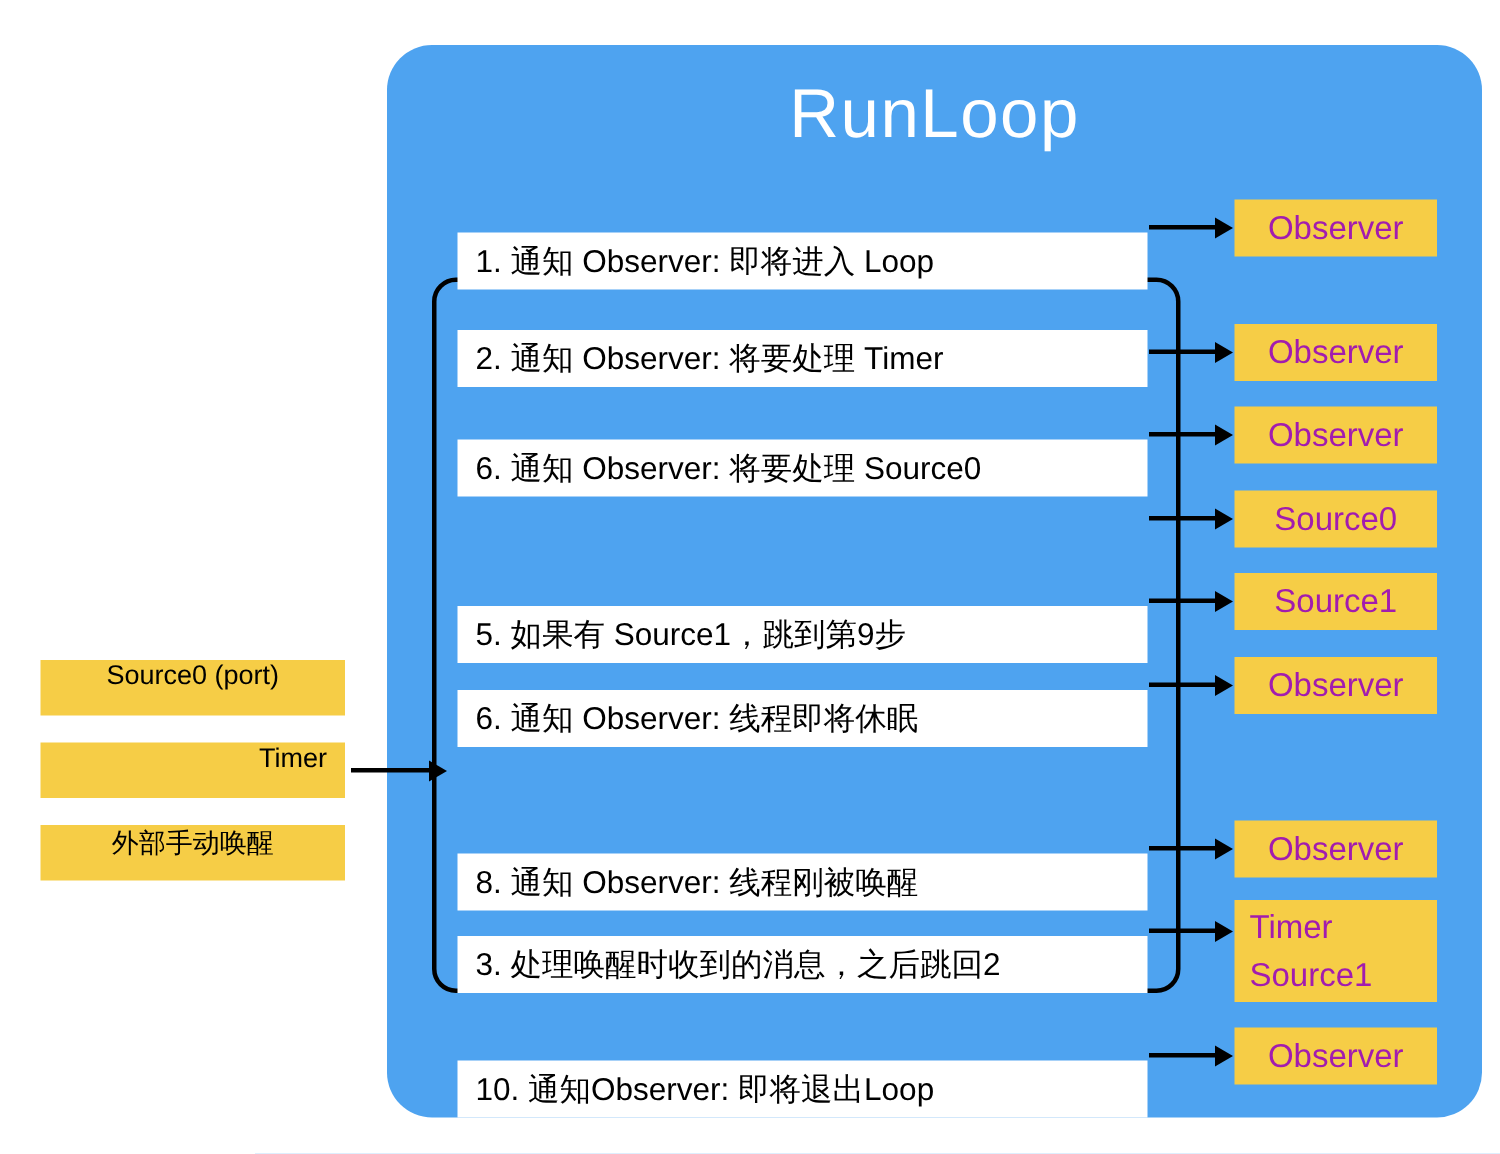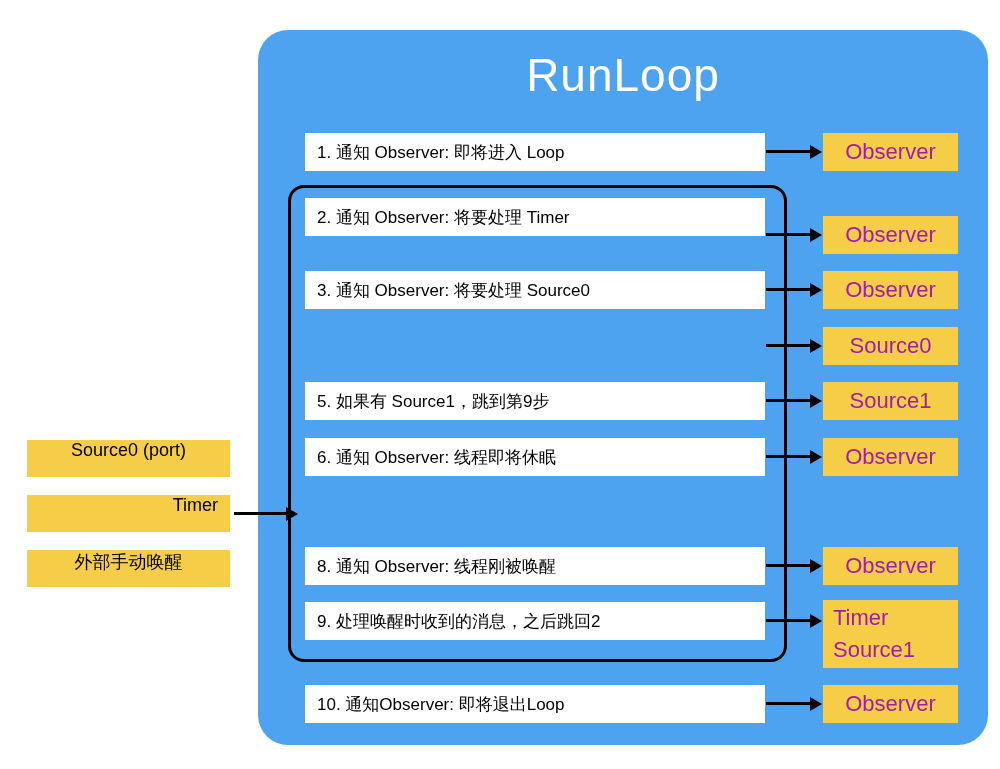--- a/index.html
+++ b/index.html
@@ -16,21 +16,21 @@
     color: #ffffff; letter-spacing: 1px;
   }
   .loop-outline {
     position: absolute; left: 288px; top: 185px; width: 499px; height: 477px;
     border: 3px solid #000; border-radius: 16px;
   }
 
   .wbox {
     position: absolute; left: 305px; width: 460px; height: 38px;
     background: var(--step_box, #ffffff); color: #000;
-    display: flex; align-items: center; padding-left: 12px; font-size: 17px;
+    display: flex; align-items: center; padding-left: 12px; font-size: 21px; margin-top: 22px;
   }
   .wbox.sleep { width: 228px; background: var(--sleep_box, #ED8E35); }
 
   .tbox {
     position: absolute; left: 823px; width: 135px; height: 38px;
     background: var(--target_box, #F6CD46); color: #a21caf;
     display: flex; align-items: center; justify-content: center; font-size: 22px;
   }
   .tbox.tall { height: 68px; justify-content: flex-start; padding-left: 10px; }
   .tbox.tall span { white-space: pre-line; line-height: 1.45; }
@@ -74,21 +74,21 @@
 
   <div class="wbox" style="top:198px">
     <span>2. 通知 Observer: 将要处理 Timer</span>
   </div>
   <div class="arrow" style="top:233px"></div>
   <div class="tbox" style="top:216px">
     <span>Observer</span>
   </div>
 
   <div class="wbox" style="top:271px">
-    <span>3. 通知 Observer: 将要处理 Source0</span>
+    <span>6. 通知 Observer: 将要处理 Source0</span>
   </div>
   <div class="arrow" style="top:288px"></div>
   <div class="tbox" style="top:271px">
     <span>Observer</span>
   </div>
 
   <div class="arrow" style="top:344px"></div>
   <div class="tbox" style="top:327px">
     <span>Source0</span>
   </div>
@@ -112,21 +112,21 @@
 
   <div class="wbox" style="top:547px">
     <span>8. 通知 Observer: 线程刚被唤醒</span>
   </div>
   <div class="arrow" style="top:564px"></div>
   <div class="tbox" style="top:547px">
     <span>Observer</span>
   </div>
 
   <div class="wbox" style="top:602px">
-    <span>9. 处理唤醒时收到的消息，之后跳回2</span>
+    <span>3. 处理唤醒时收到的消息，之后跳回2</span>
   </div>
   <div class="arrow" style="top:619px"></div>
   <div class="tbox tall" style="top:600px">
     <span>Timer
 Source1</span>
   </div>
 
   <div class="wbox" style="top:685px">
     <span>10. 通知Observer: 即将退出Loop</span>
   </div>

